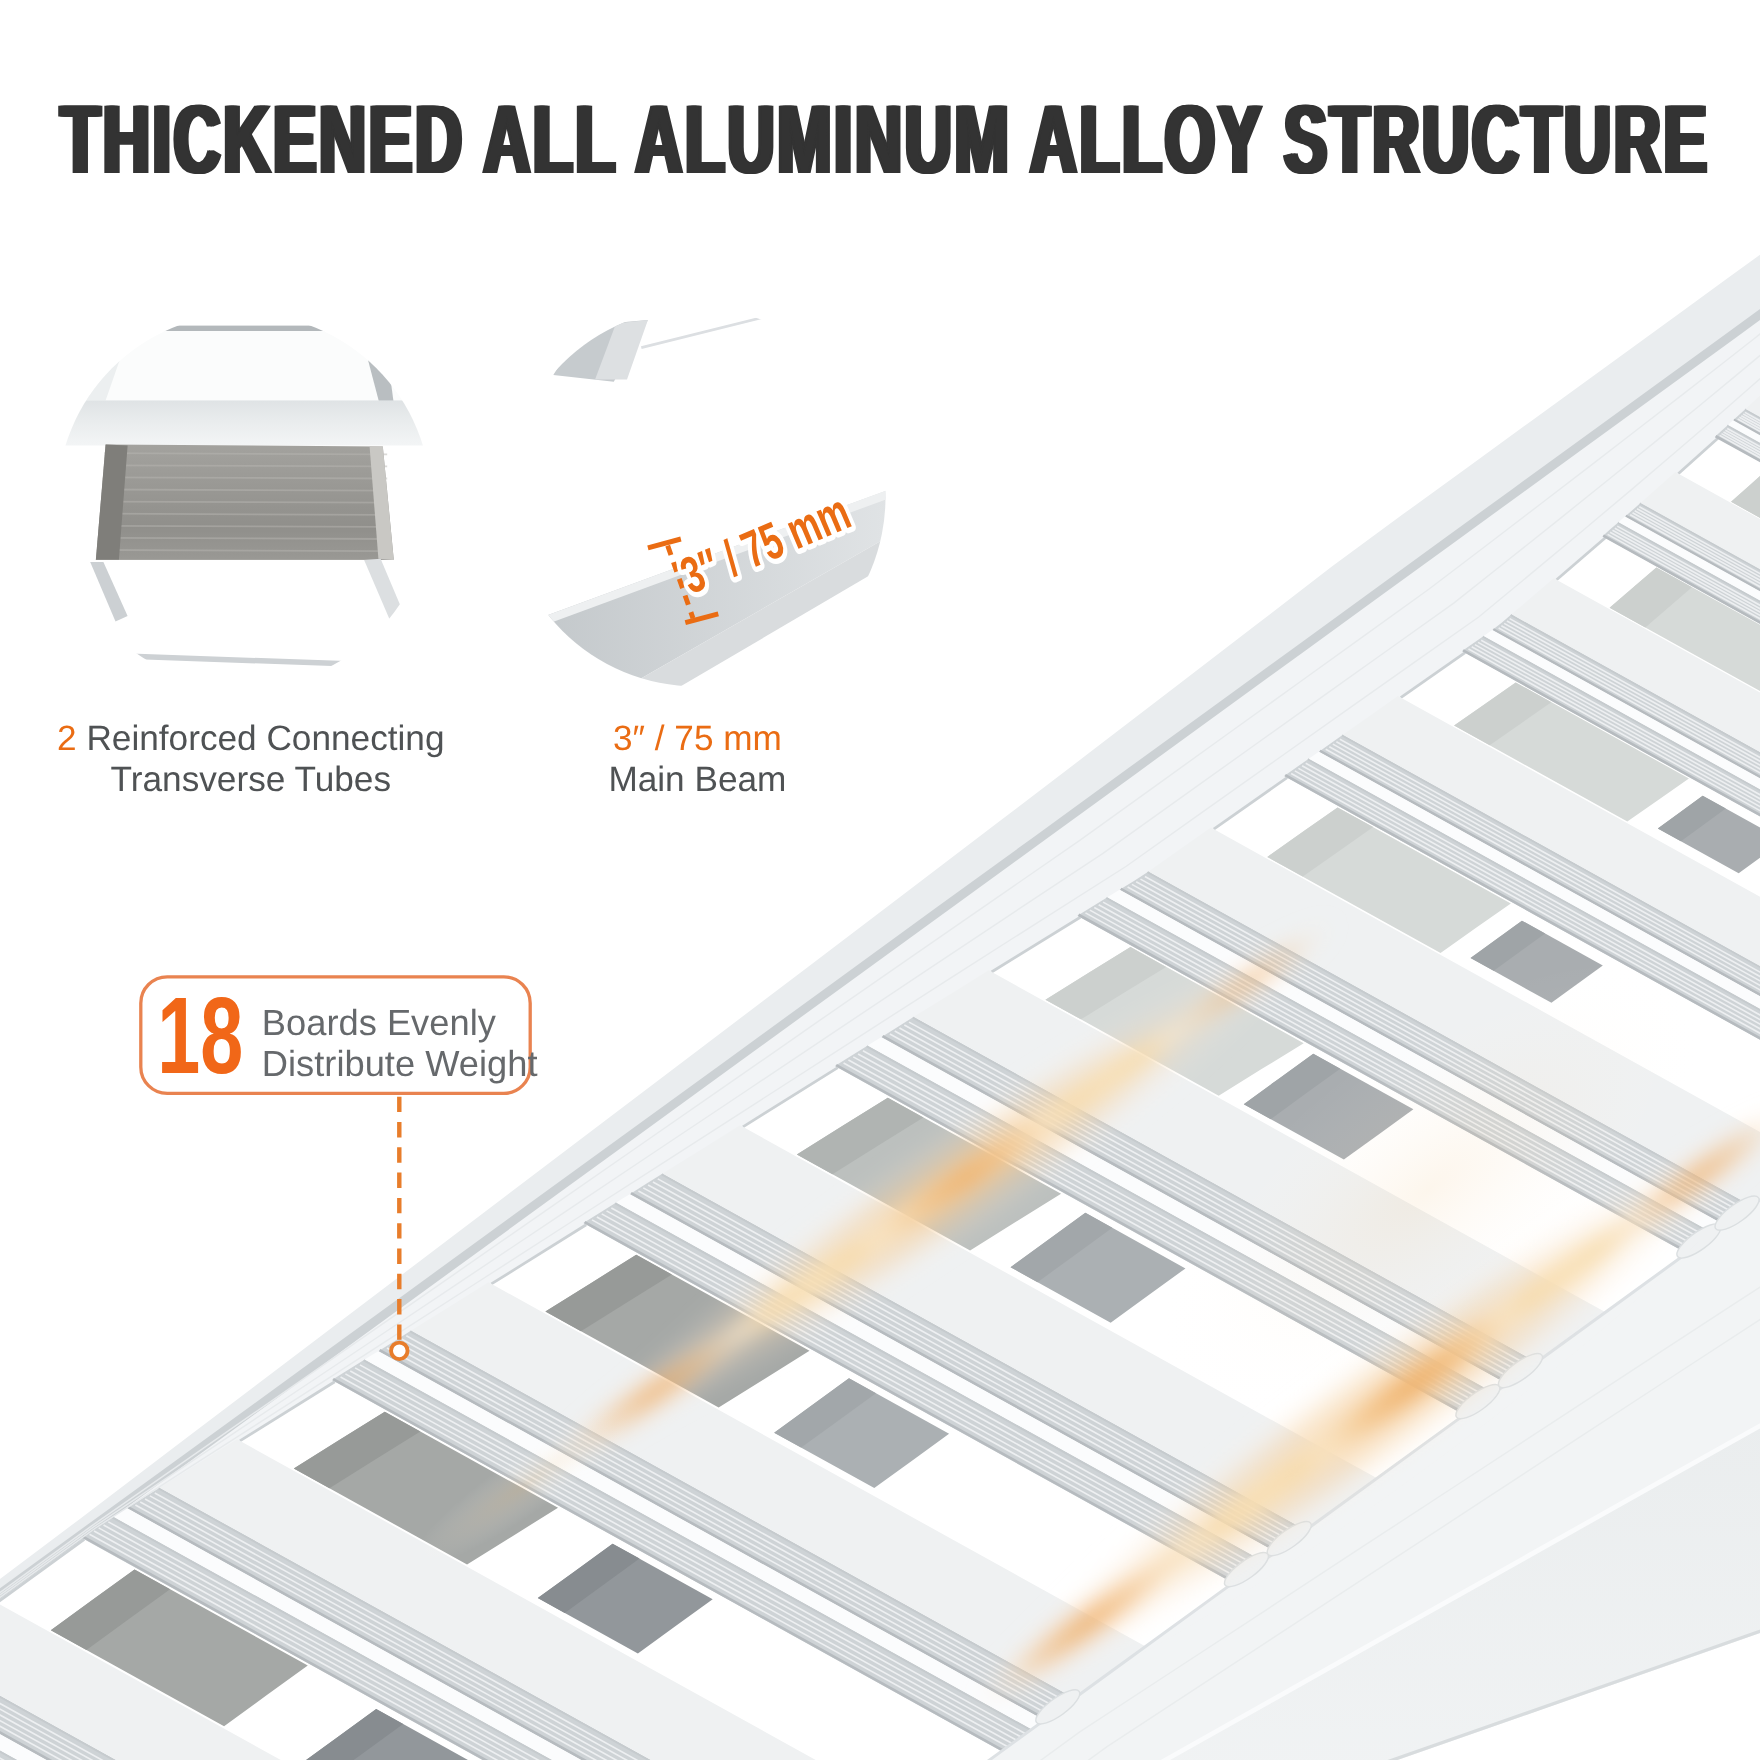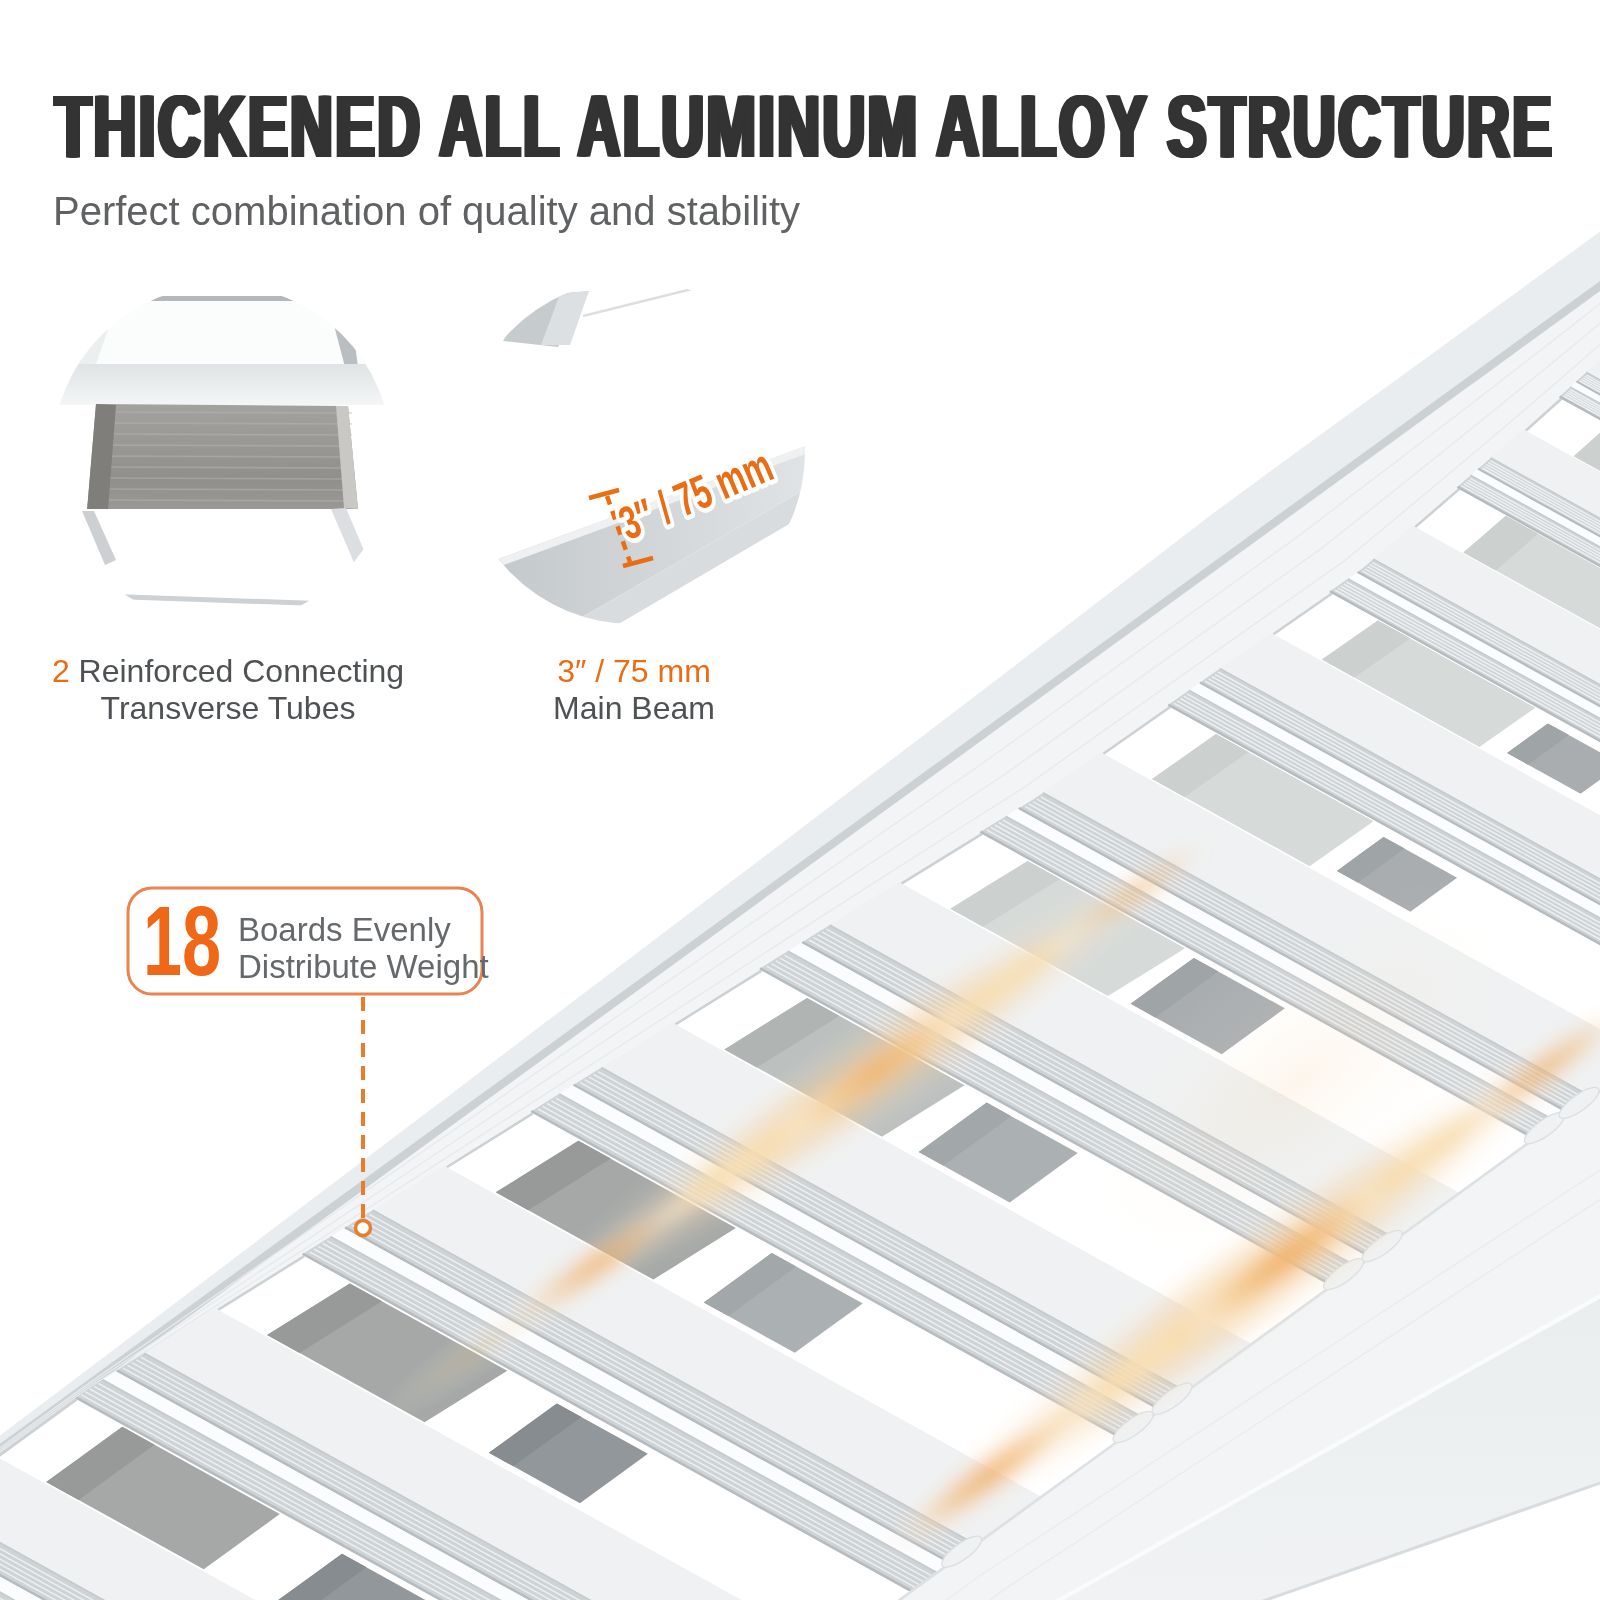--- a/index.html
+++ b/index.html
@@ -509,13 +509,12 @@
 <text x="238" y="941" font-family="Liberation Sans, sans-serif" font-size="33" fill="#66696c">Boards Evenly</text>
 <text x="238" y="978" font-family="Liberation Sans, sans-serif" font-size="33" fill="#66696c">Distribute Weight</text>
 <line x1="363" y1="997" x2="363" y2="1219" stroke="#e87d2b" stroke-width="4" stroke-dasharray="14 9"></line>
 <circle cx="363" cy="1228" r="7.5" fill="#ffffff" stroke="#e87d2b" stroke-width="3.5"></circle>
 <text x="228" y="682" text-anchor="middle" font-family="Liberation Sans, sans-serif" font-size="32" fill="#4f5254"><tspan fill="#ea6c13">2</tspan> Reinforced Connecting</text>
 <text x="228" y="719" text-anchor="middle" font-family="Liberation Sans, sans-serif" font-size="32" fill="#4f5254">Transverse Tubes</text>
 <text x="634" y="682" text-anchor="middle" font-family="Liberation Sans, sans-serif" font-size="32" fill="#ea6c13">3″ / 75 mm</text>
 <text x="634" y="719" text-anchor="middle" font-family="Liberation Sans, sans-serif" font-size="32" fill="#4f5254">Main Beam</text>
 </svg>
 <h1>THICKENED ALL ALUMINUM ALLOY STRUCTURE</h1>
-<div class="sub">Perfect combination of quality and stability</div>
 </div>
 </body></html>

